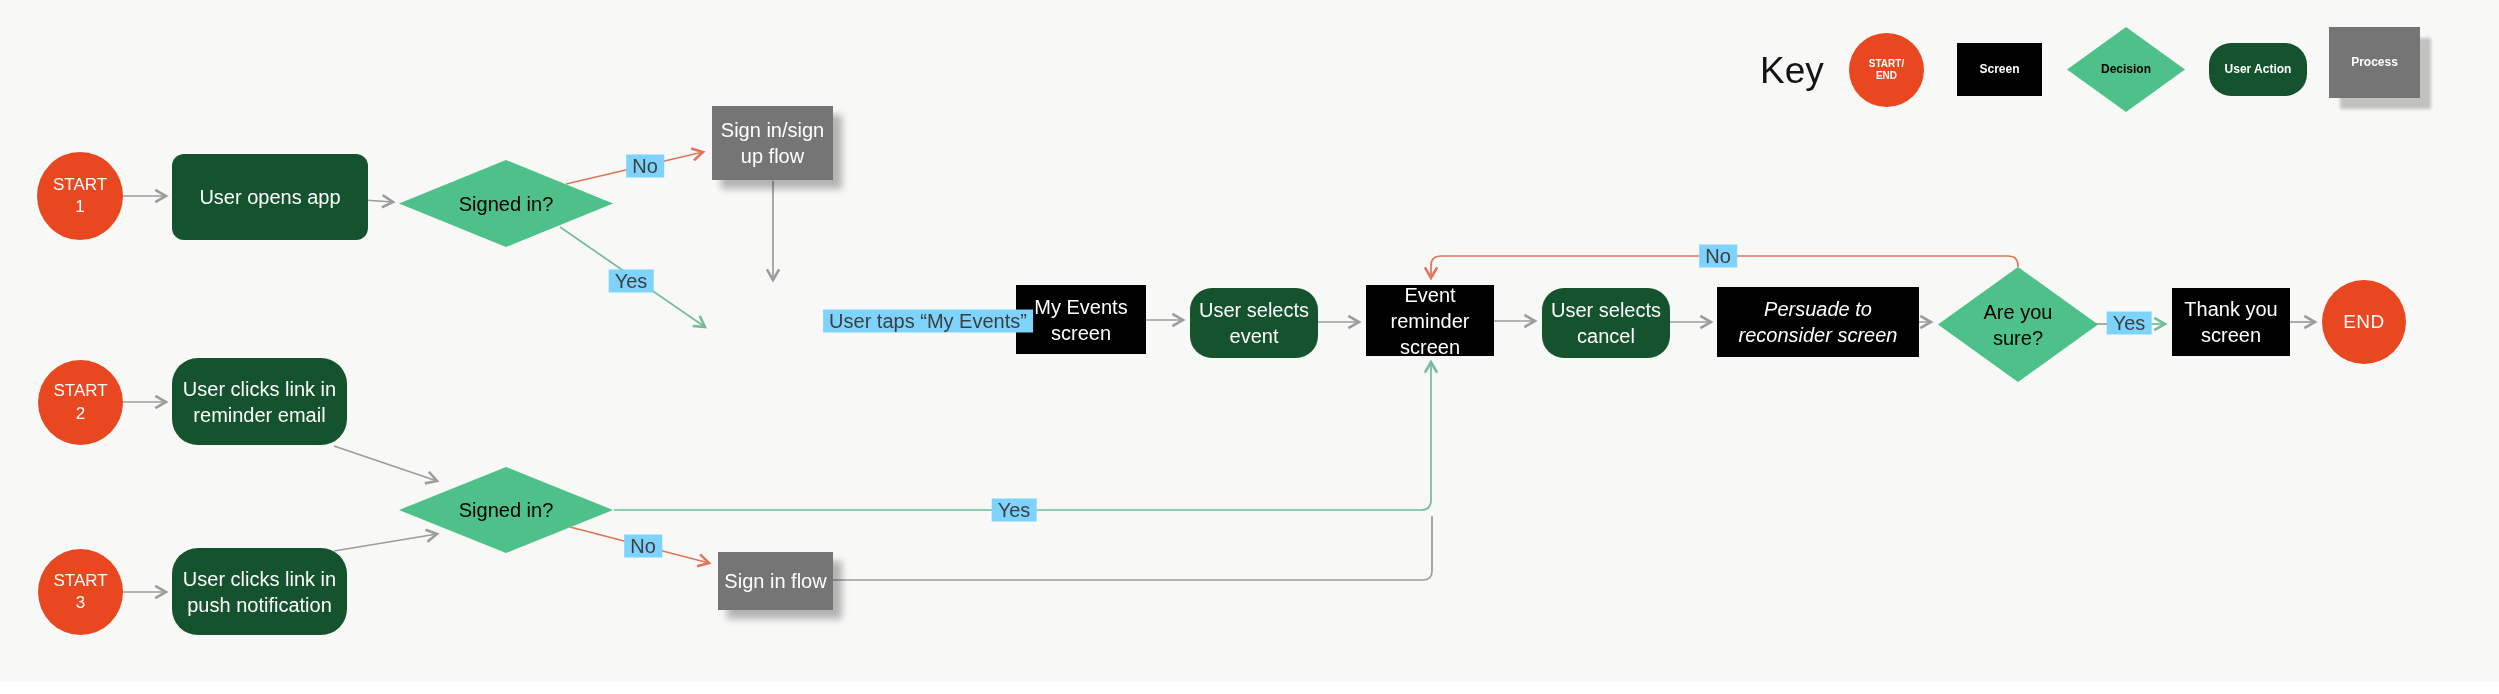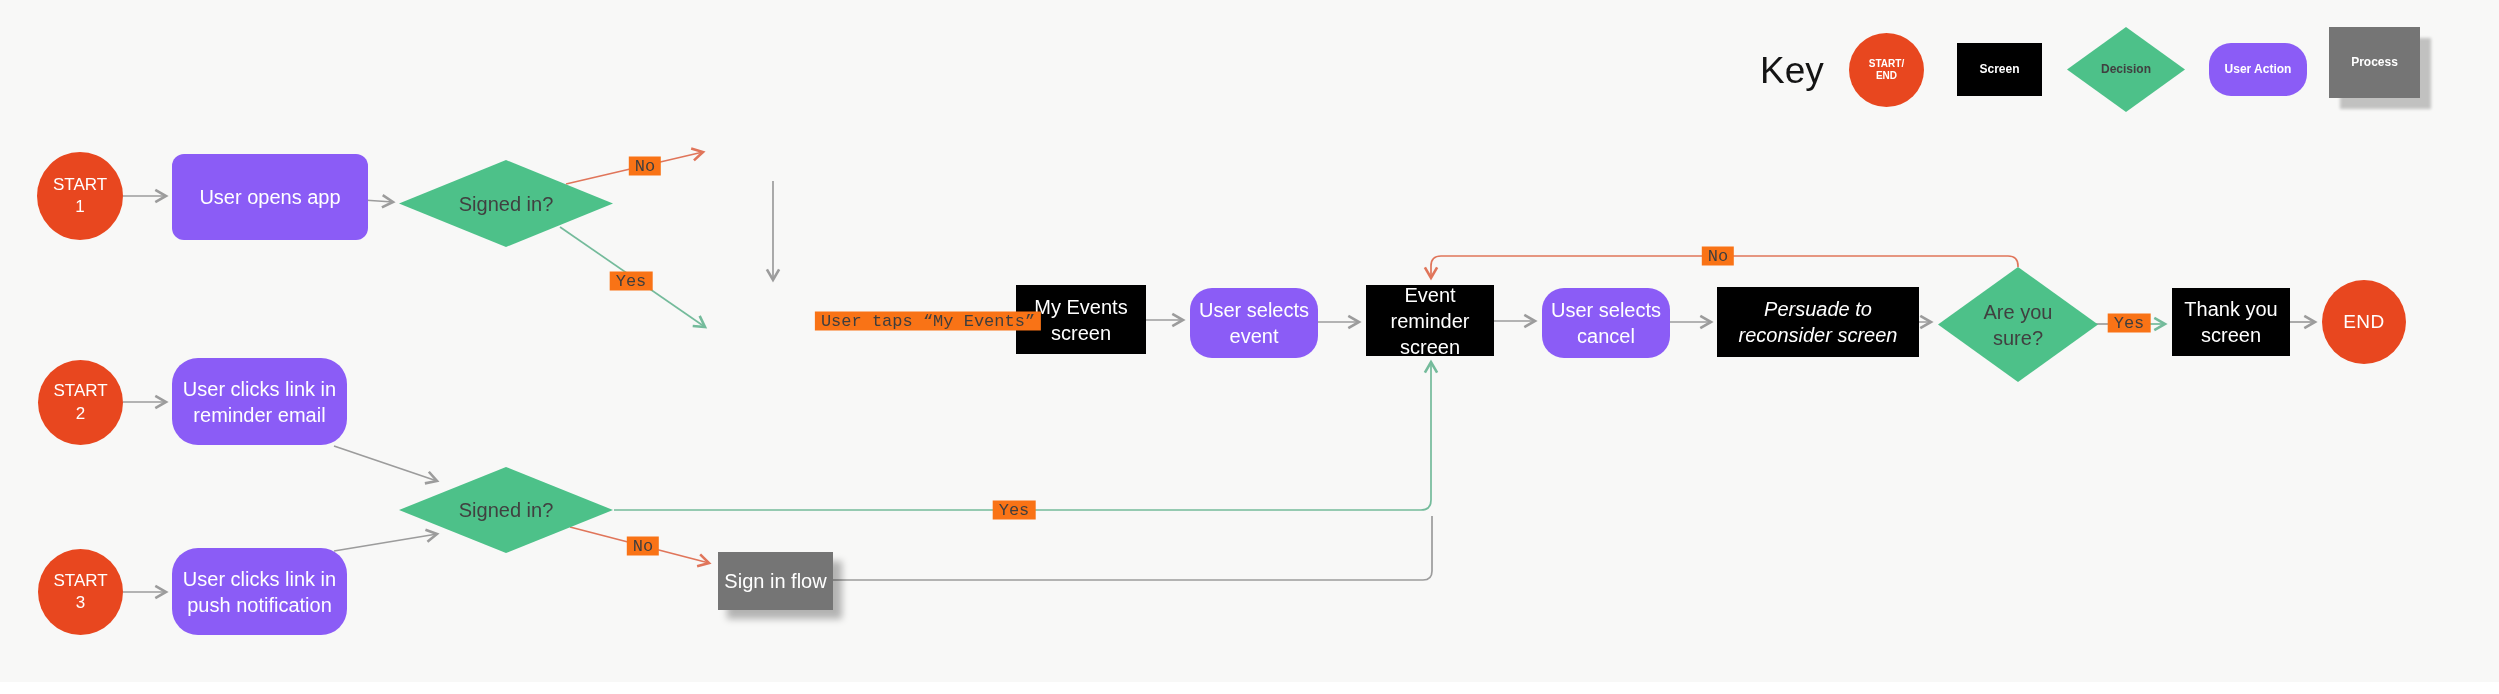--- a/index.html
+++ b/index.html
@@ -21,35 +21,35 @@
     display:flex;align-items:center;justify-content:center;
     text-align:center;
     color:#fff;
     font-size:20px;font-weight:500;line-height:1.3;
     white-space:pre-line;
     box-sizing:border-box;
   }
   .circle{background:#e8471f;border-radius:50%;font-size:17px;}
   .end-circle{font-size:19px;letter-spacing:.5px;}
   .screen{background:#000000;}
-  .action{background:#8b5cf6;border-radius:26px;}
+  .action{background:#14532d;border-radius:26px;}
   .action.small{border-radius:22px;}
   .decision{
-    background:#4dc189;color:#404040;
+    background:#4dc189;color:#000000;
     clip-path:polygon(50% 0,100% 50%,50% 100%,0 50%);
   }
   .process{
     background:#757575;
     box-shadow:9px 9px 7px rgba(0,0,0,.28);
   }
 
   .elabel{
     position:absolute;transform:translate(-50%,-50%);
-    background:#f97316;padding:0 6px;
-    font-size:17px;color:#3e3e3e;white-space:nowrap;font-family:Liberation Mono, monospace;
+    background:#7dd3fc;padding:0 6px;
+    font-size:20px;color:#3e3e3e;white-space:nowrap;
   }
 
   .key-heading{
     position:absolute;left:1760px;top:50px;
     font-size:37px;font-weight:500;color:#141414;
   }
   .legend .node{font-size:12px;font-weight:700;line-height:1.25;}
   .legend .circle{font-size:10px;}
   .legend .process{box-shadow:11px 11px 3px rgba(0,0,0,.22);}
   .footer-strip{position:absolute;left:0;bottom:0;width:100%;height:12px;background:#ffffff;}
@@ -93,20 +93,22 @@
     <path class="eg" d="M334,551 L437,534" marker-end="url(#ag)"></path>
     <path class="ev" d="M614,510 H1421 Q1431,510 1431,500 V362" marker-end="url(#av)"></path>
     <path class="er" d="M570,527 L709,563" marker-end="url(#ar)"></path>
     <path class="eg" d="M833,580 H1423 Q1432,580 1432,571 V516"></path>
   </svg>
 
   <div class="node circle" style="left:37px;top:152px;width:86px;height:88px;">START
 1</div>
   <div class="node action" style="left:172px;top:154px;width:196px;height:86px;border-radius:12px;">User opens app</div>
   <div class="node decision" style="left:399px;top:160px;width:214px;height:87px;">Signed in?</div>
+  <div class="node process" style="left:712px;top:106px;width:121px;height:74px;">Sign in/sign
+up flow</div>
   <div class="node screen" style="left:1016px;top:285px;width:130px;height:69px;">My Events
 screen</div>
   <div class="node action small" style="left:1190px;top:288px;width:128px;height:70px;">User selects
 event</div>
   <div class="node screen" style="left:1366px;top:285px;width:128px;height:71px;">Event reminder
 screen</div>
   <div class="node action small" style="left:1542px;top:288px;width:128px;height:70px;">User selects
 cancel</div>
   <div class="node screen" style="left:1717px;top:287px;width:202px;height:70px;font-style:italic;">Persuade to
 reconsider screen</div>

